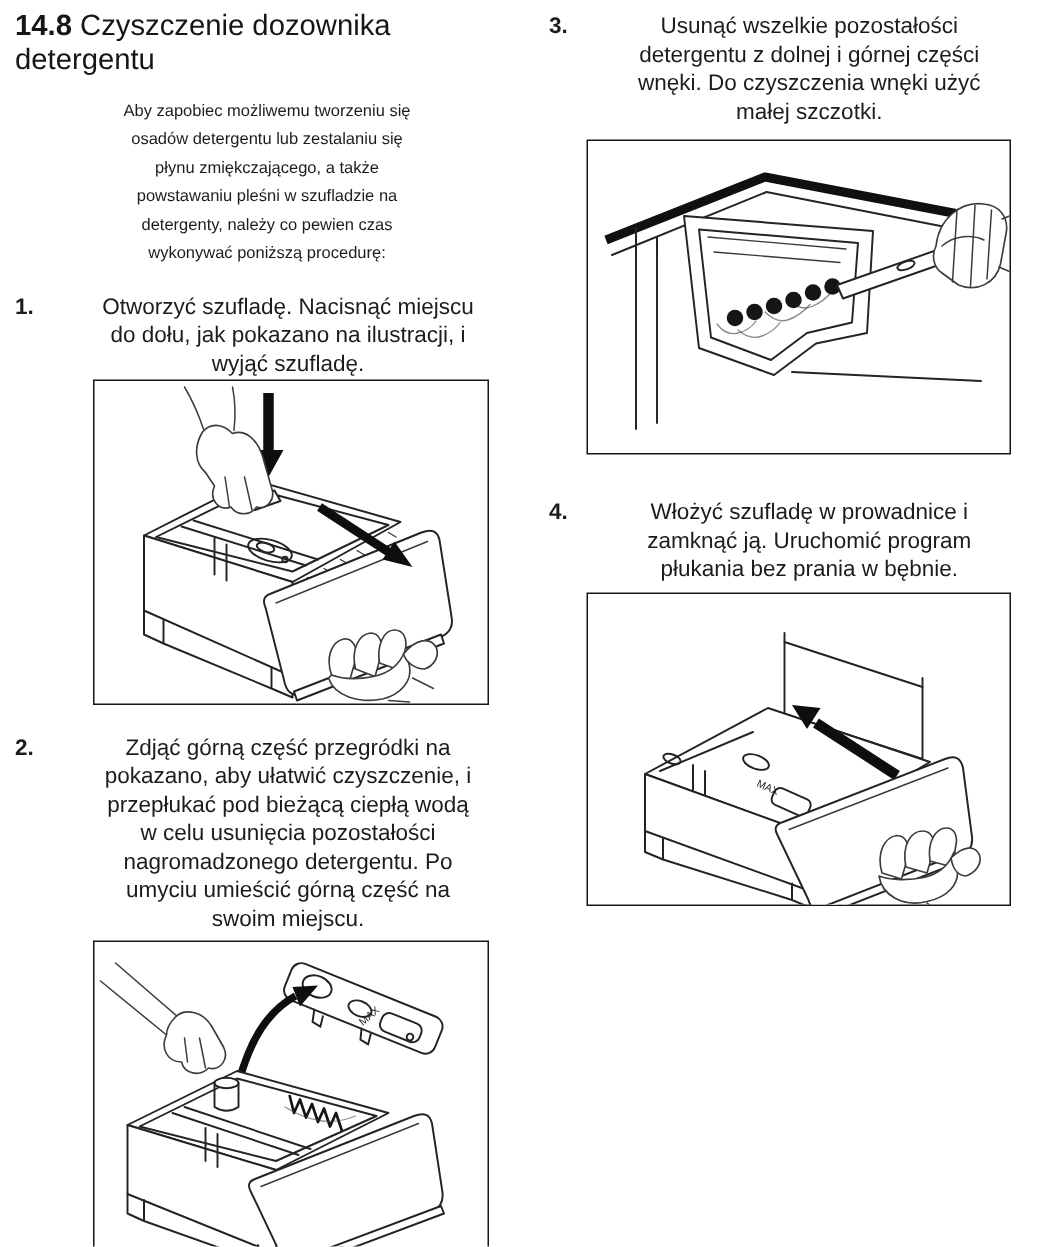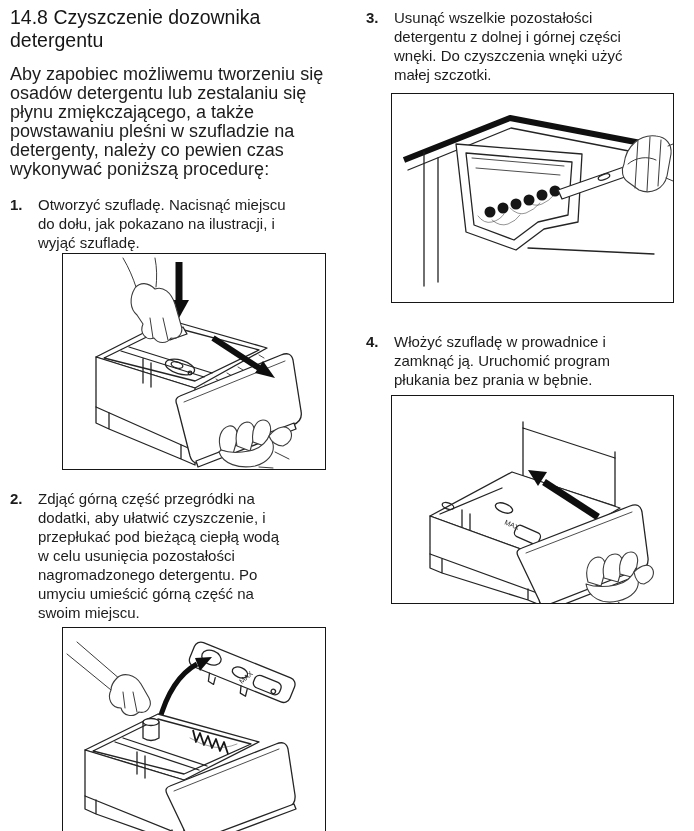--- a/index.html
+++ b/index.html
@@ -8,23 +8,23 @@
     font-family:"Liberation Sans","DejaVu Sans",sans-serif;
     color:#1c1c1c;
     padding:4px 9px 0 10px;
     display:flex;align-items:flex-start;
   }
   .col-left{width:336px;flex:none;}
   .col-right{width:319px;flex:none;margin-left:20px;}
   h1{
     font-size:19.5px;line-height:23px;font-weight:normal;margin:2px 0 0 0;color:#161616;
   }
-  h1 .hnum{font-weight:normal;}
-  .preline{white-space:pre-line;}
-  .intro{font-size:18px;line-height:19px;margin:13px 0 0 0;}
+  h1 .hnum{font-weight:bold;}
+  .preline{white-space:pre-line;text-align:center;}
+  .intro{font-size:11px;line-height:19px;margin:13px 0 0 0;}
   .step{display:flex;font-size:15px;line-height:19px;}
   .step .num{width:28px;flex:none;font-weight:bold;}
   .step .txt{flex:1;}
   .s1{margin-top:16px;}
   .s2{margin-top:19px;}
   .s3{margin-top:4px;}
   .s4{margin-top:29px;}
   figure{margin:0;background:#fff;border:1px solid #161616;}
   figure svg{display:block;}
   .fig1{margin:1px 0 0 52px;width:262px;height:215px;}
@@ -100,21 +100,21 @@
         <path class="hand" d="M156,198 C160,210 176,215 192,212 C204,209 212,200 210,190 L207,180 C203,190 196,195 186,197 C176,199 166,199 158,196 Z"></path>
         <path class="hand" d="M206,182 C214,172 224,170 228,178 C230,184 226,190 220,192 C214,192 208,188 206,182 Z"></path>
         <path class="hline" d="M196,213 L210,214 M212,198 L226,205"></path>
       </g>
     </svg>
   </figure>
 
   <div class="step s2">
     <span class="num">2.</span>
     <span class="txt preline">Zdjąć górną część przegródki na
-dodatki, aby ułatwić czyszczenie, i
+pokazano, aby ułatwić czyszczenie, i
 przepłukać pod bieżącą ciepłą wodą
 w celu usunięcia pozostałości
 nagromadzonego detergentu. Po
 umyciu umieścić górną część na
 swoim miejscu.</span>
   </div>
 
   <figure class="fig2">
     <svg width="262" height="218" viewBox="0 0 262 218">
 

